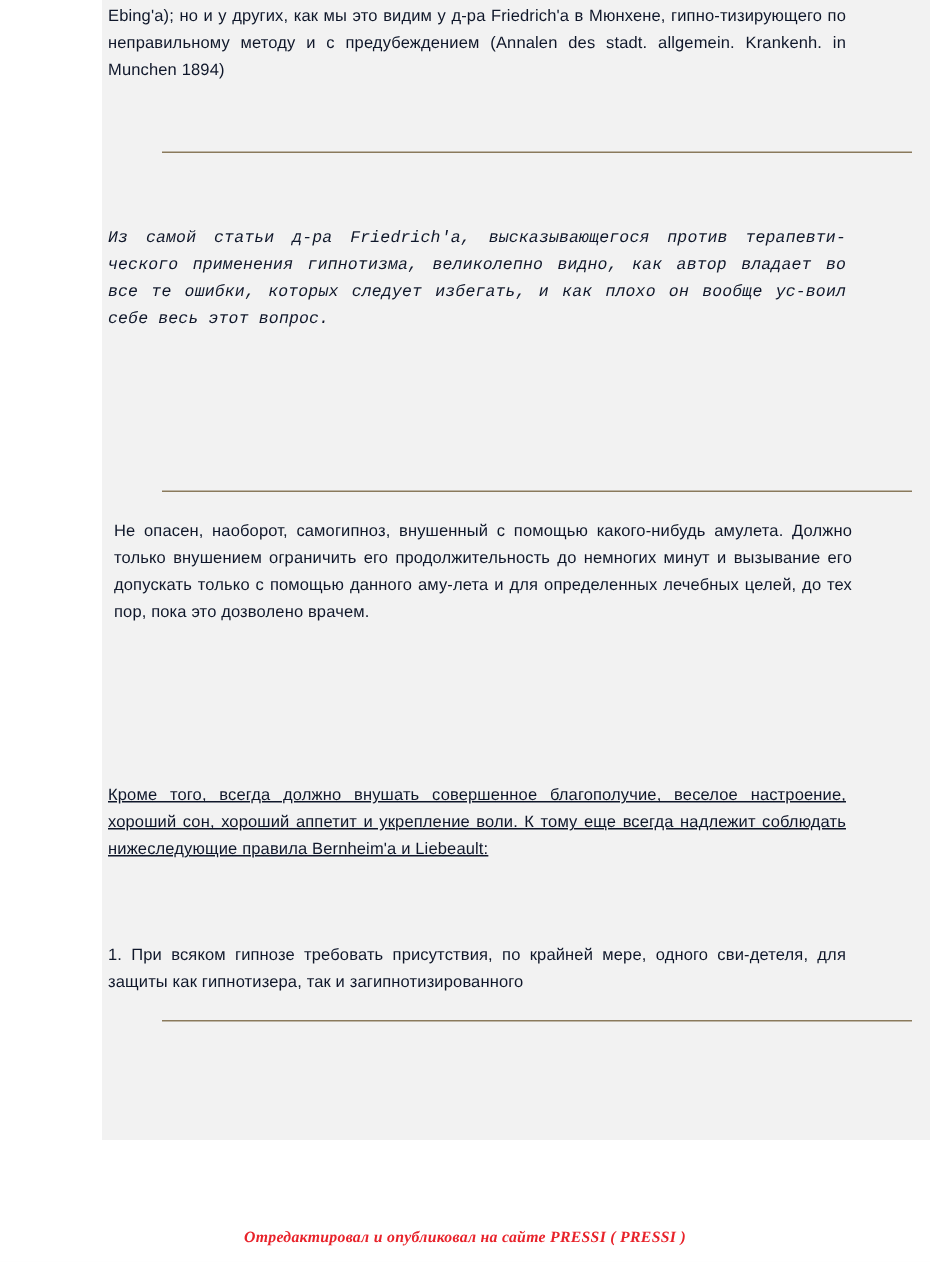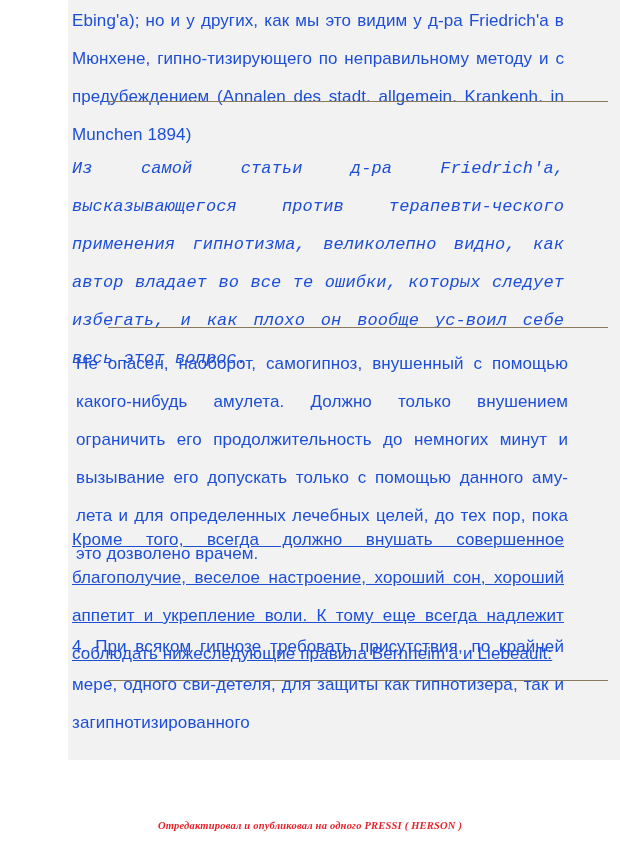--- a/index.html
+++ b/index.html
@@ -31,23 +31,23 @@
     background: #f2f2f2;
   }
   .text-column {
     position: absolute;
     left: 72px;
     top: 0;
     width: 500px;
   }
   p {
     margin: 0;
-    color: #1d4ed8;
-    font-size: 17px;
-    line-height: 38px;
+    color: #0f172a;
+    font-size: 11px;
+    line-height: 18px;
     text-align: justify;
     letter-spacing: 0.1px;
   }
   .para-top {
     position: absolute;
     top: 2px;
     left: 0;
     width: 492px;
   }
   .rule {
@@ -115,21 +115,21 @@
     <div class="rule rule-1"></div>
 
     <p class="para-italic">Из самой статьи д-ра Friedrich'a, высказывающегося против терапевти-ческого применения гипнотизма, великолепно видно, как автор владает во все те ошибки, которых следует избегать, и как плохо он вообще ус-воил себе весь этот вопрос.</p>
 
     <div class="rule rule-2"></div>
 
     <p class="para-3">Не опасен, наоборот, самогипноз, внушенный с помощью какого-нибудь амулета. Должно только внушением ограничить его продолжительность до немногих минут и вызывание его допускать только с помощью данного аму-лета и для определенных лечебных целей, до тех пор, пока это дозволено врачем.</p>
 
     <p class="para-4">Кроме того, всегда должно внушать совершенное благополучие, веселое настроение, хороший сон, хороший аппетит и укрепление воли. К тому еще всегда надлежит соблюдать нижеследующие правила Bernheim'a и Liebeault:</p>
 
-    <p class="para-5">4. При всяком гипнозе требовать присутствия, по крайней мере, одного сви-детеля, для защиты как гипнотизера, так и загипнотизированного</p>
+    <p class="para-5">1. При всяком гипнозе требовать присутствия, по крайней мере, одного сви-детеля, для защиты как гипнотизера, так и загипнотизированного</p>
 
     <div class="rule rule-3"></div>
 
   </div>
 
-  <div class="footer-note">Отредактировал и опубликовал на одного PRESSI ( HERSON )</div>
+  <div class="footer-note">Отредактировал и опубликовал на сайте PRESSI ( PRESSI )</div>
 
 </div>
 
 </body></html>

